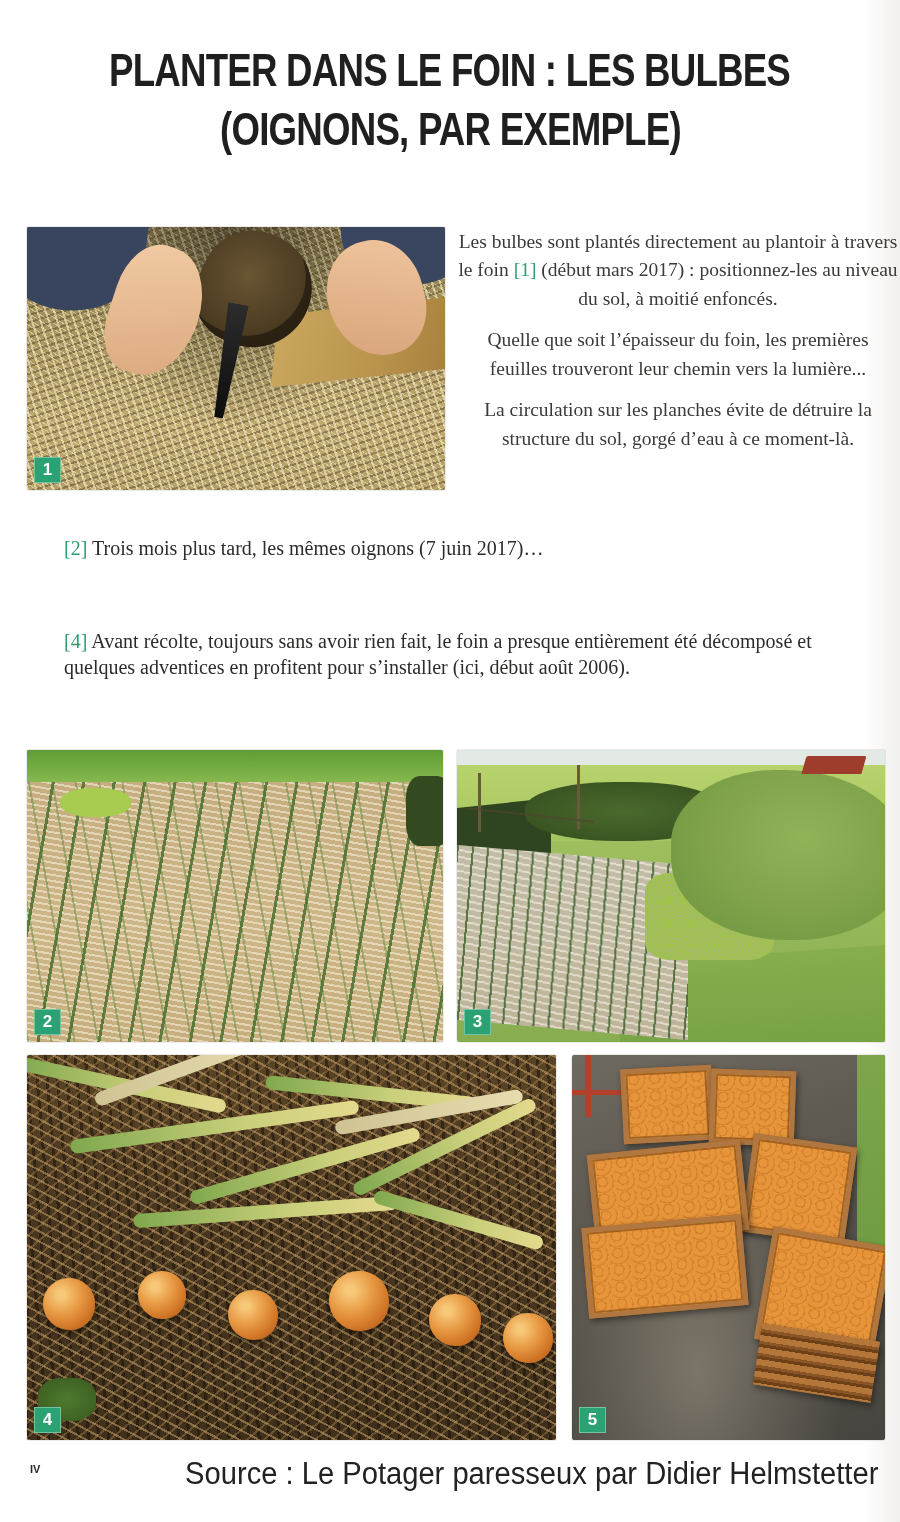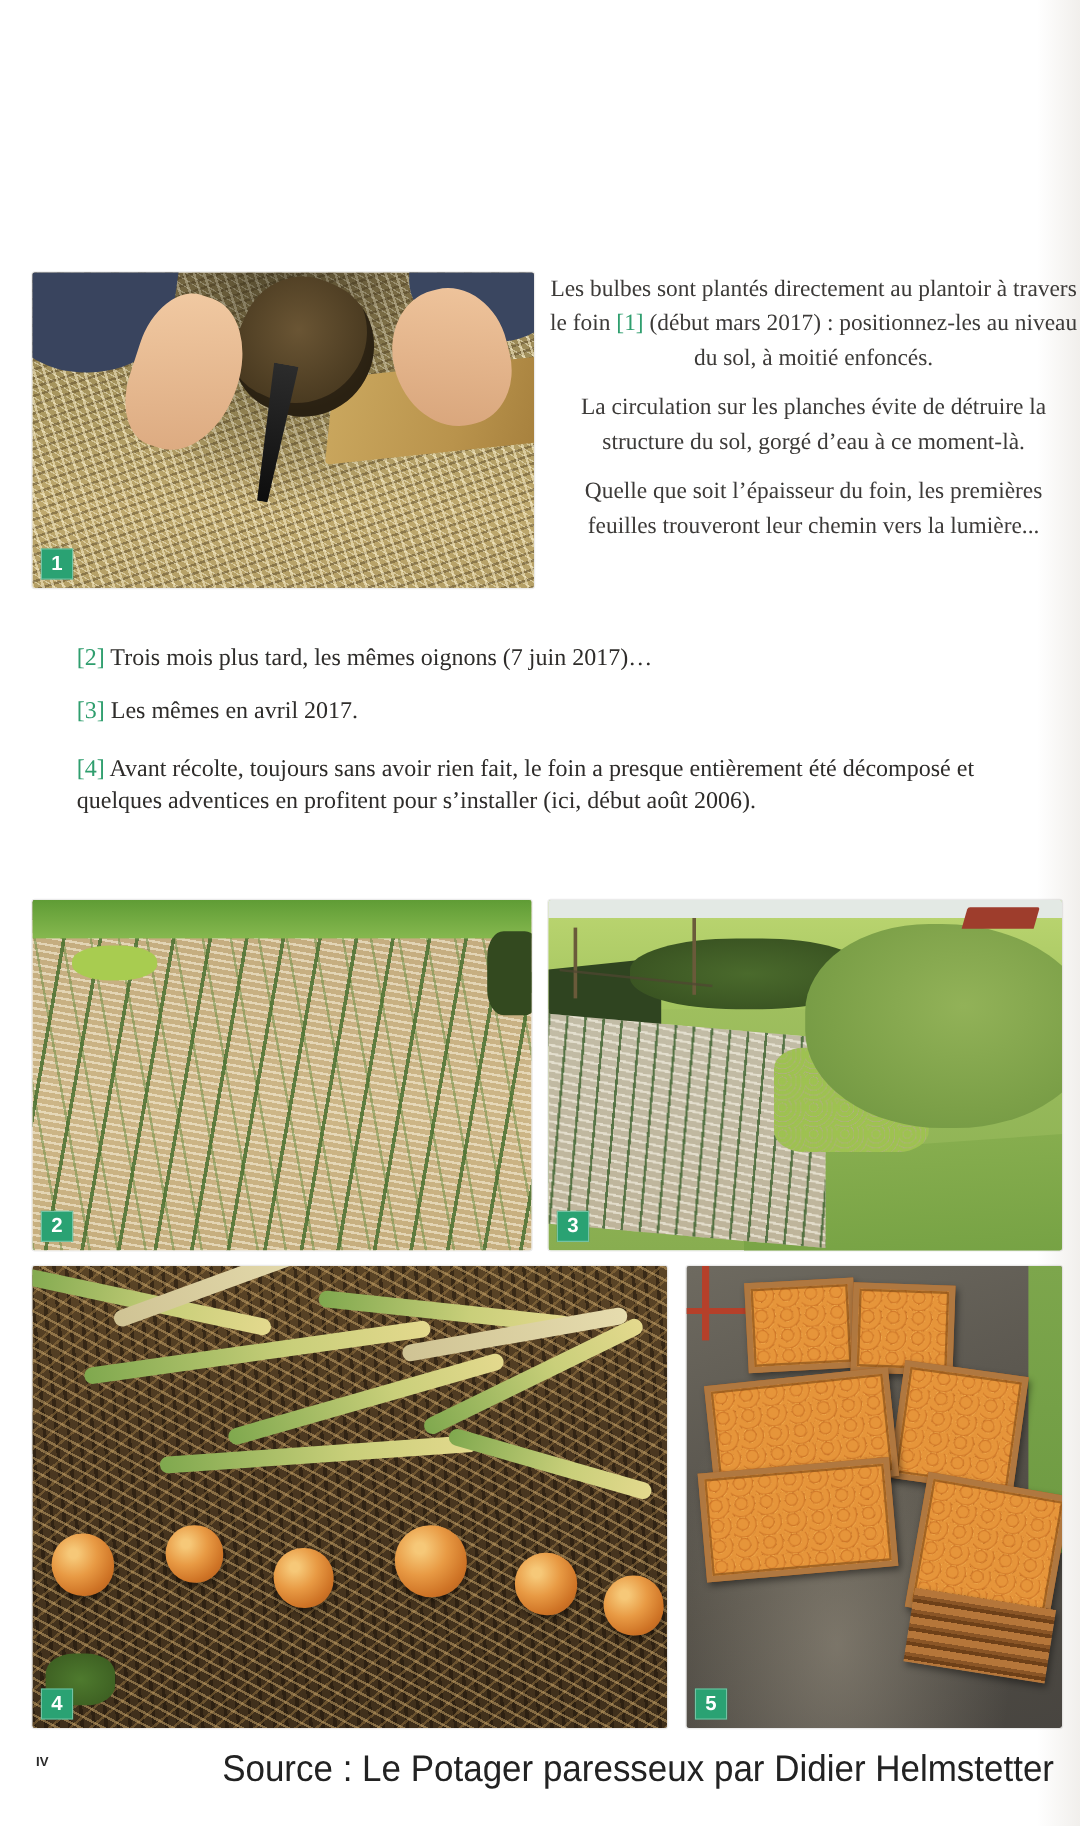--- a/index.html
+++ b/index.html
@@ -108,41 +108,44 @@
     font-weight:bold;font-size:11px;color:#2a2a2a;}
   .source{position:absolute;top:1456px;left:0;width:900px;text-align:right;
     font-family:"Liberation Sans",sans-serif;font-size:31px;color:#222;}
   .source span{display:inline-block;transform:scaleX(.94);}
 </style>
 </head>
 <body>
 
 <div class="page">
 
+  <h1 class="title">
+    <span class="tline">PLANTER DANS LE FOIN : LES BULBES</span><br>
+    <span class="tline">(OIGNONS, PAR EXEMPLE)</span>
+  </h1>
 
   <div class="photo" id="photo1">
     <div class="layer p1-hay"></div>
     <div class="layer p1-sleeve-l"></div>
     <div class="layer p1-sleeve-r"></div>
     <div class="layer p1-board"></div>
     <div class="layer p1-boot"></div>
     <div class="layer p1-hand-l"></div>
     <div class="layer p1-hand-r"></div>
     <div class="layer p1-dibber"></div>
     <div class="badge">1</div>
   </div>
 
   <div class="intro">
     <p><span>Les bulbes sont plantés directement au plantoir à travers le foin </span><span class="ref">[1]</span><span> (début mars 2017) : positionnez-les au niveau du sol, à moitié enfoncés.</span></p>
+    <p>Quelle que soit l’épaisseur du foin, les premières feuilles trouveront leur chemin vers la lumière...</p>
     <p>La circulation sur les planches évite de détruire la structure du sol, gorgé d’eau à ce moment-là.</p>
-    <p>Quelle que soit l’épaisseur du foin, les premières feuilles trouveront leur chemin vers la lumière...</p>
   </div>
 
   <p class="caption" id="cap2"><span class="ref">[2]</span> <span>Trois mois plus tard, les mêmes oignons (7 juin 2017)…</span></p>
-  <p class="caption" id="cap3"><span class="ref">[3]</span> <span>Les mêmes en avril 2017.</span></p>
   <p class="caption" id="cap4"><span class="ref">[4]</span> <span>Avant récolte, toujours sans avoir rien fait, le foin a presque entièrement été décomposé et quelques adventices en profitent pour s’installer (ici, début août 2006).</span></p>
 
   <div class="photo" id="photo2">
     <div class="layer p2-field" style="inset:0;"></div>
     <div class="layer p2-grass"></div>
     <div class="layer p2-lettuce"></div>
     <div class="layer p2-dark"></div>
     <div class="badge">2</div>
   </div>
 

